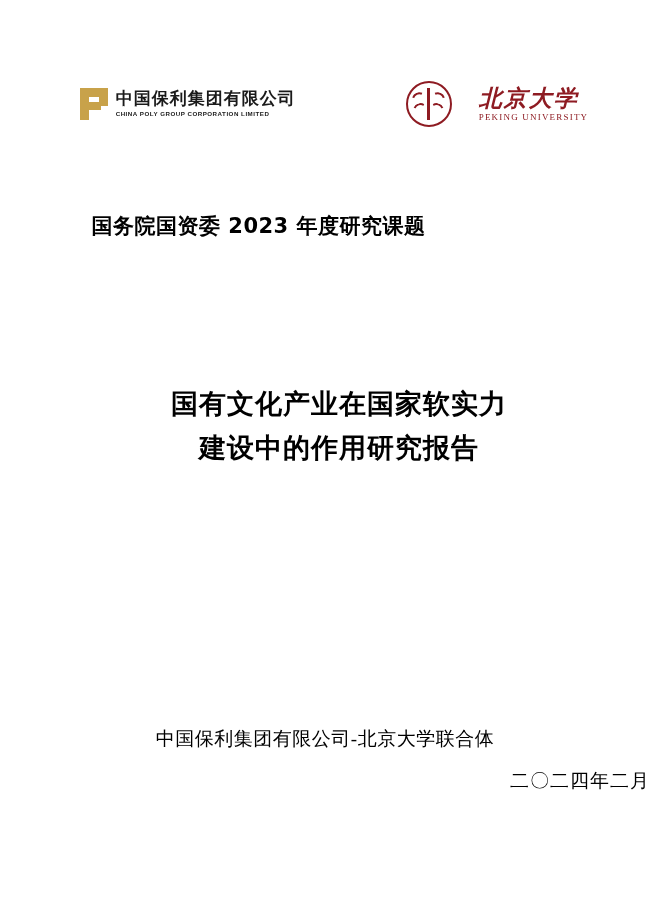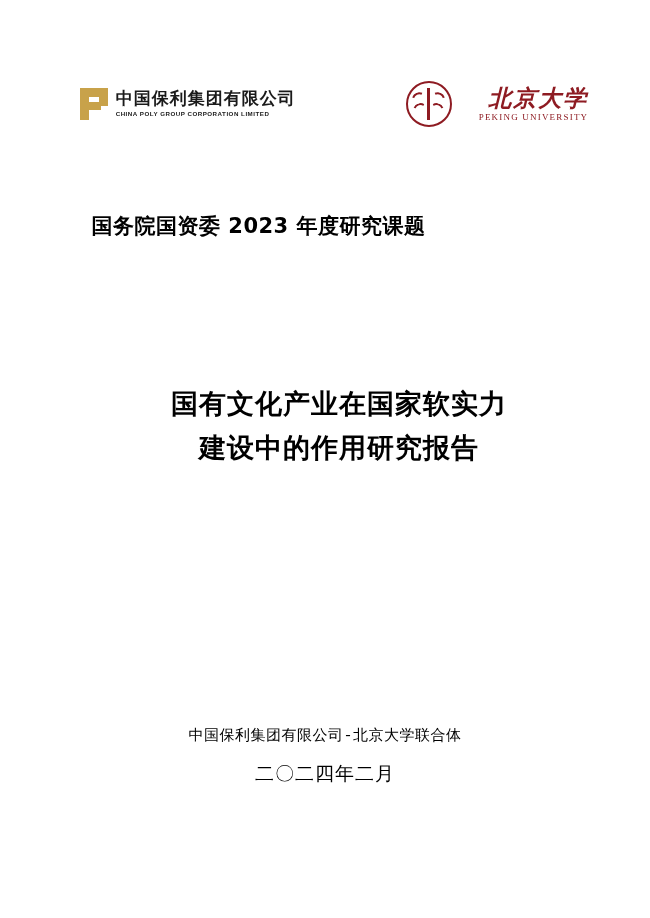--- a/index.html
+++ b/index.html
@@ -95,21 +95,20 @@
     font-weight: bold;
     color: #1a1a1a;
     letter-spacing: 0.5px;
     white-space: nowrap;
   }
   
   .pku-logo {
     display: flex;
     align-items: center;
     gap: 27px;
-    text-align: right;
   }
   .pku-seal {
     position: relative;
     width: 42px;
     height: 42px;
     border-radius: 50%;
     border: 2px solid #8e1b22;
     flex: none;
     overflow: hidden;
     background: #fff;
@@ -189,31 +188,32 @@
     display: block;
   }
   .footer-block {
     position: absolute;
     top: 726px;
     left: 0;
     width: 650px;
     text-align: center;
   }
   .footer-org {
-    font-family: Liberation Mono, monospace;
-    font-size: 15px;
+    font-family: Liberation Serif, serif;
+    font-size: 19px;
     color: #000000;
     letter-spacing: 0.5px;
   }
   .footer-date {
     margin-top: 16px;
     font-family: "DejaVu Sans", sans-serif;
     font-size: 19px;
     color: #000000;
     letter-spacing: 1px;
+    text-align: right;
   }
 </style>
 </head>
 <body>
 
 <div class="page">
 
   <div class="logo-row">
 
     <div class="poly-logo">

